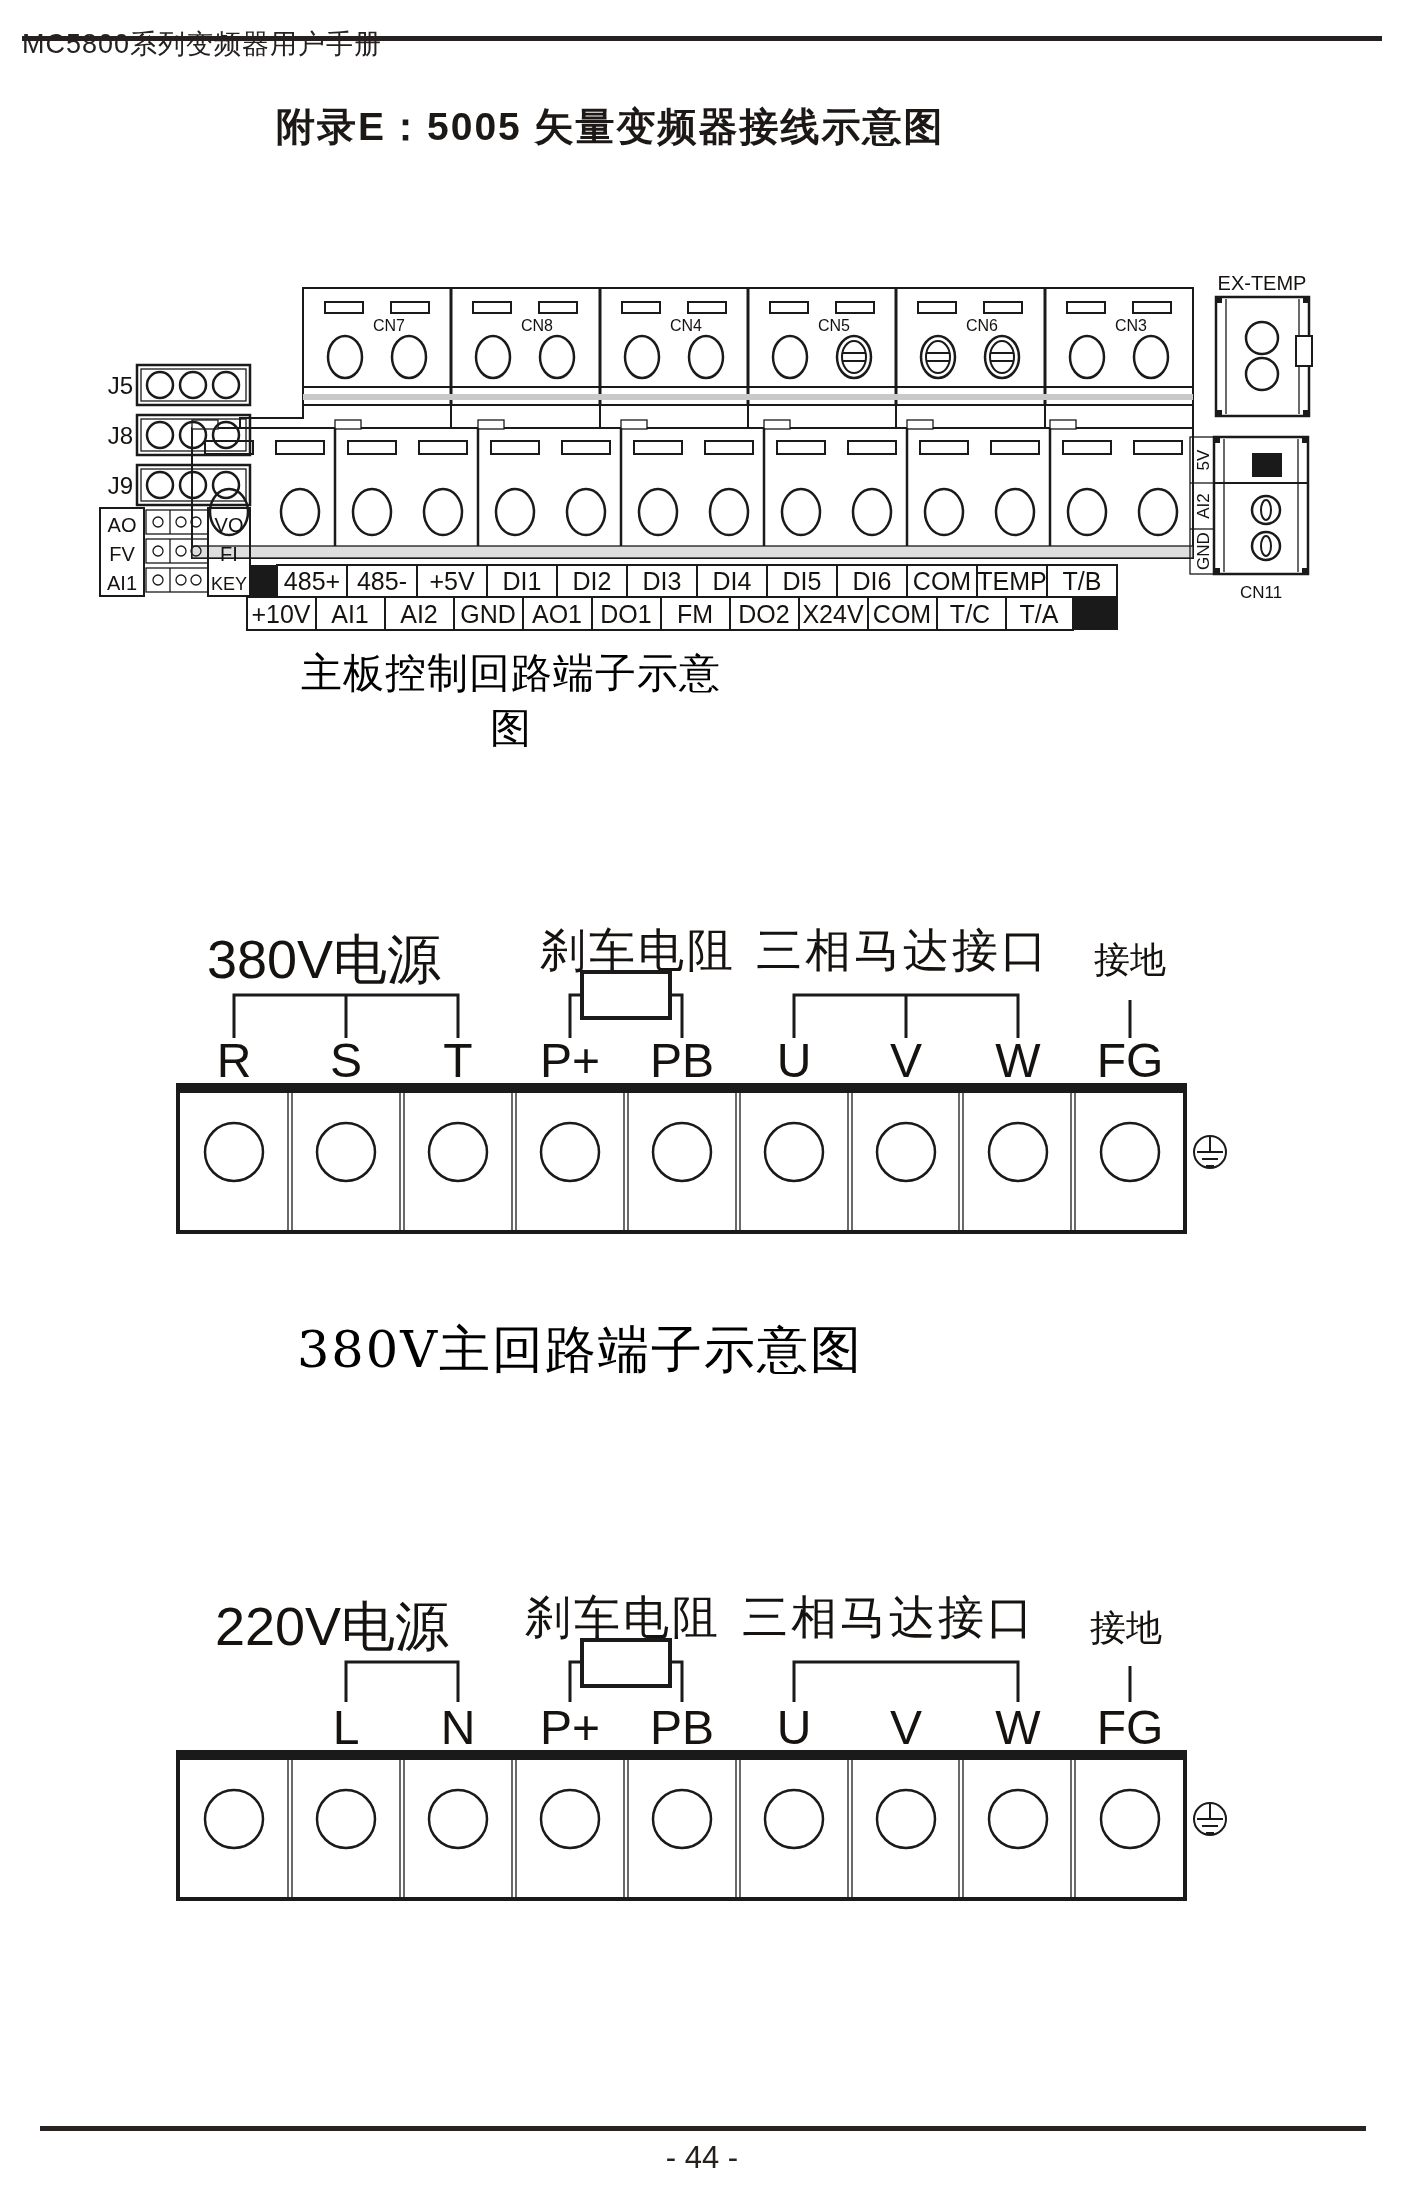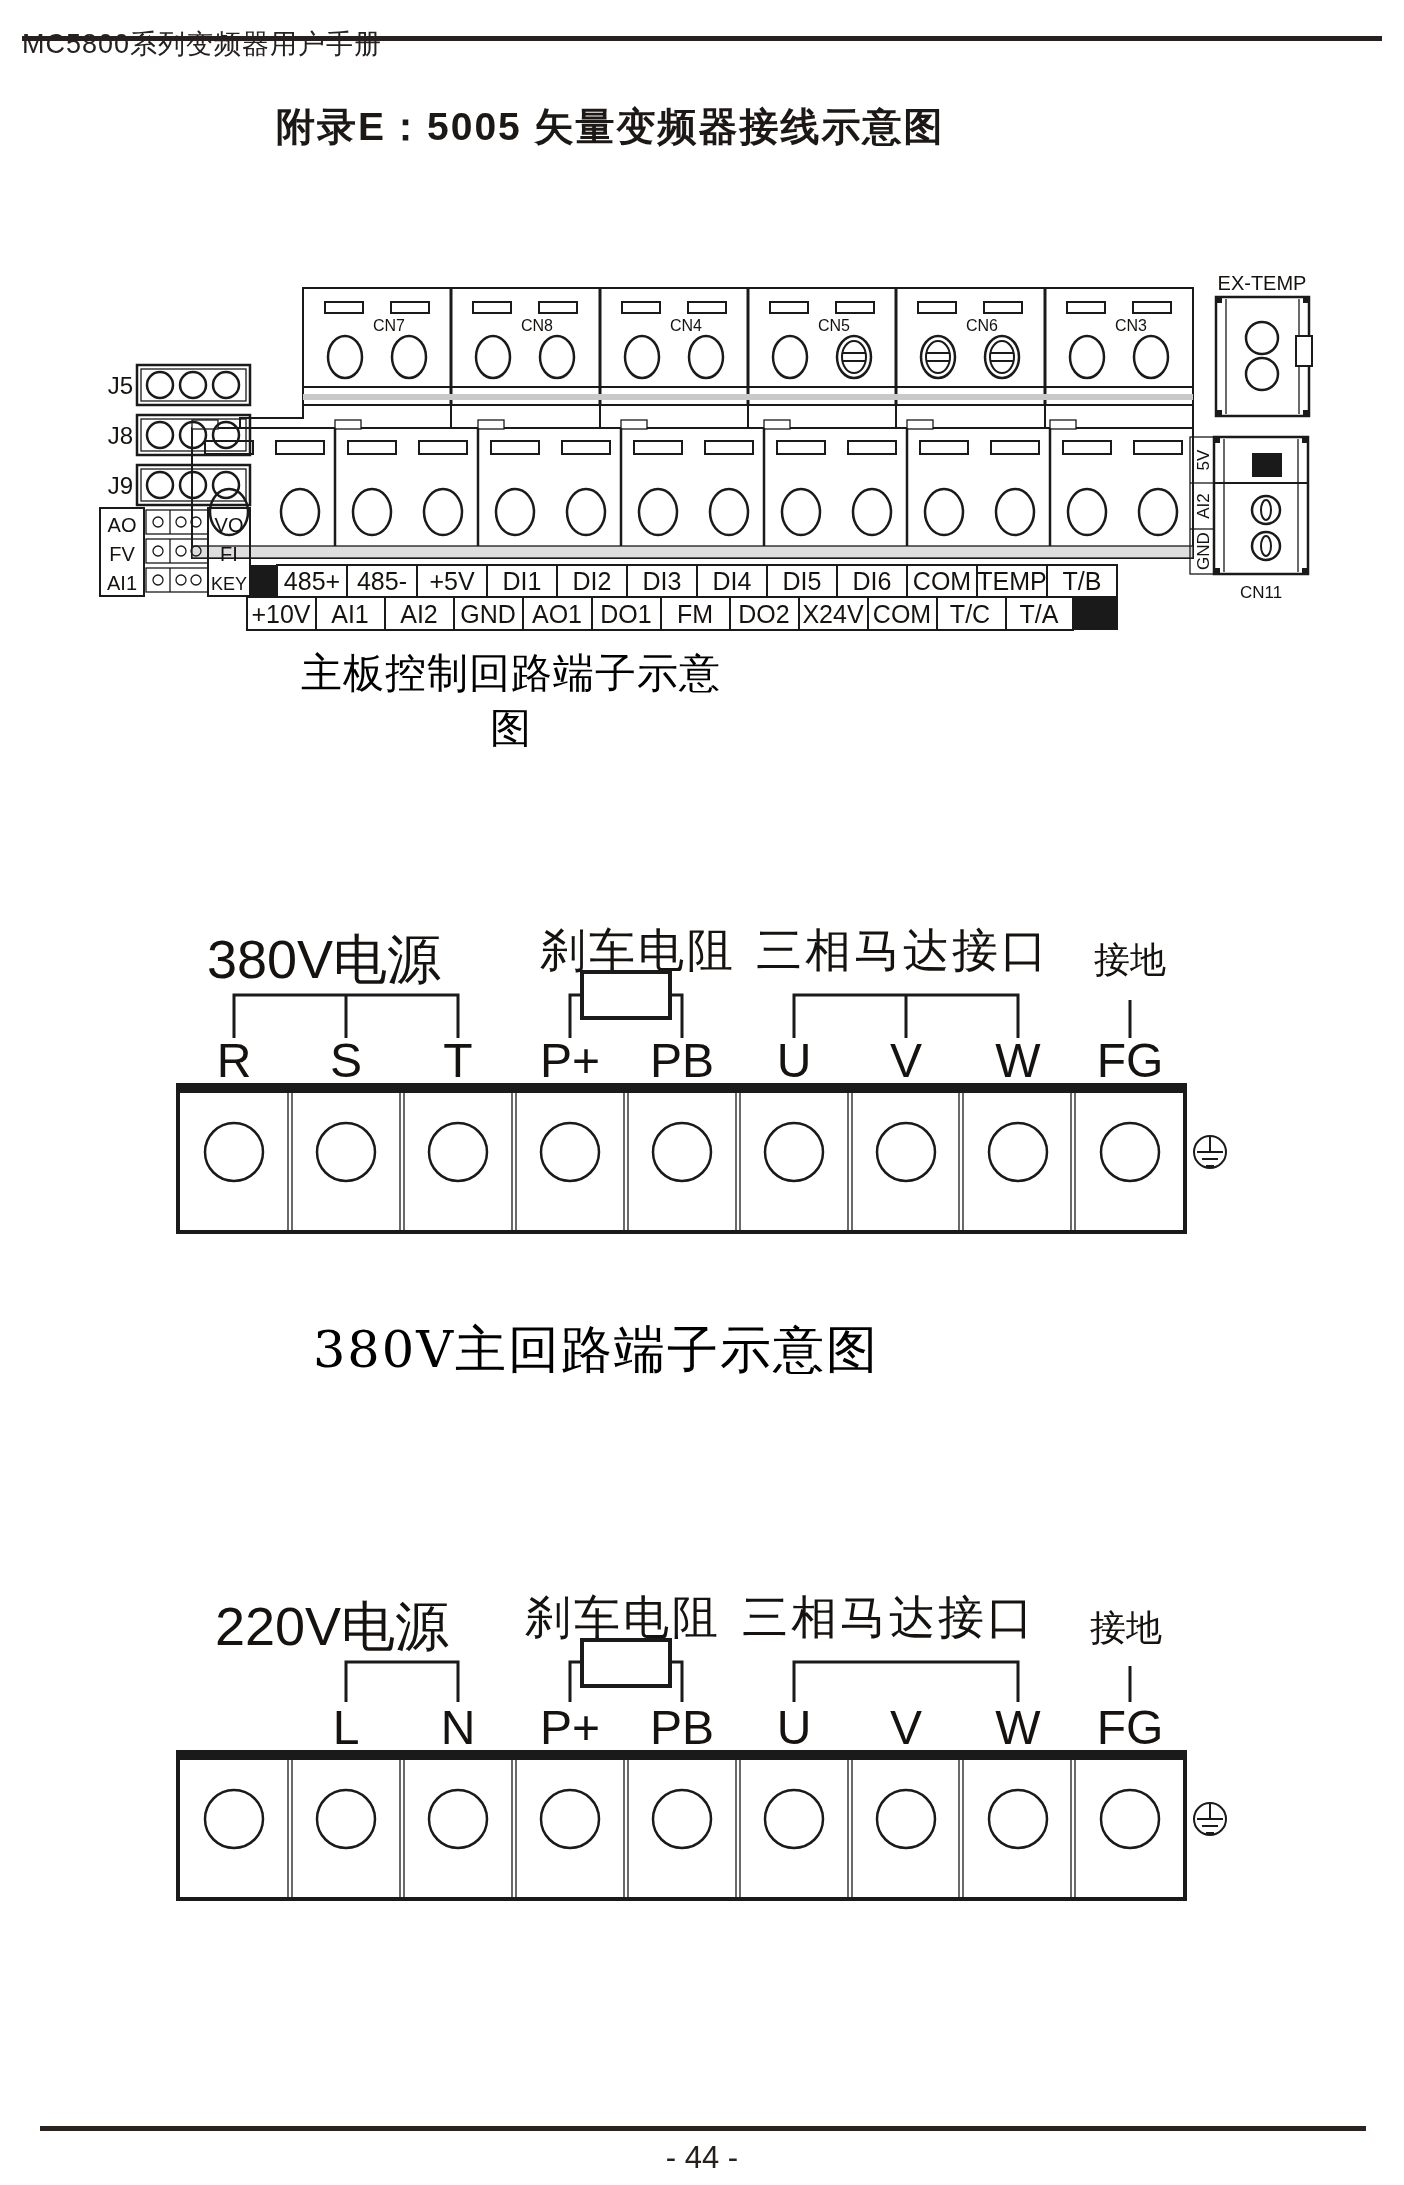--- a/index.html
+++ b/index.html
@@ -4,21 +4,21 @@
 <style>
   html,body{margin:0;padding:0;background:#777;}
   .page{position:relative;width:1404px;height:2185px;background:#fff;overflow:hidden;
         font-family:"Liberation Sans",sans-serif;color:#181412;}
   .abs{position:absolute;}
   .hdr{top:6px;left:22px;font-size:27px;letter-spacing:1px;color:#262020;margin-top:20px;}
   .hdr-rule{top:36px;left:22px;width:1360px;height:5px;background:#262020;}
   .title{top:100px;left:276px;font-size:39px;font-weight:bold;letter-spacing:2px;color:#1c1816;}
   .caption{font-family:"DejaVu Serif","Liberation Serif",serif;color:#000000;text-align:center;}
   .cap-board{top:646px;left:283px;width:456px;font-size:41px;letter-spacing:1px;}
-  .cap-380{top:1316px;left:300px;width:592px;font-size:51px;letter-spacing:2px;}
+  .cap-380{top:1316px;left:284px;width:592px;font-size:51px;letter-spacing:2px;}
   .cap-220{top:1931px;left:300px;width:592px;font-size:51px;letter-spacing:2px;}
   .ftr-rule{top:2126px;left:40px;width:1326px;height:5px;background:#2a2320;}
   .ftr{top:2140px;left:0;width:1404px;text-align:center;font-size:31px;color:#23201e;}
   svg{position:absolute;left:0;}
   .s1{stroke:#1a1a1a;stroke-width:1.3;fill:none;}
   .s2{stroke:#1a1a1a;stroke-width:2;fill:none;}
   .s25{stroke:#1a1a1a;stroke-width:2.5;fill:none;}
   .s3{stroke:#1a1a1a;stroke-width:3;fill:none;}
   .s4{stroke:#1a1a1a;stroke-width:4;fill:none;}
   .fw{fill:#fff;}

